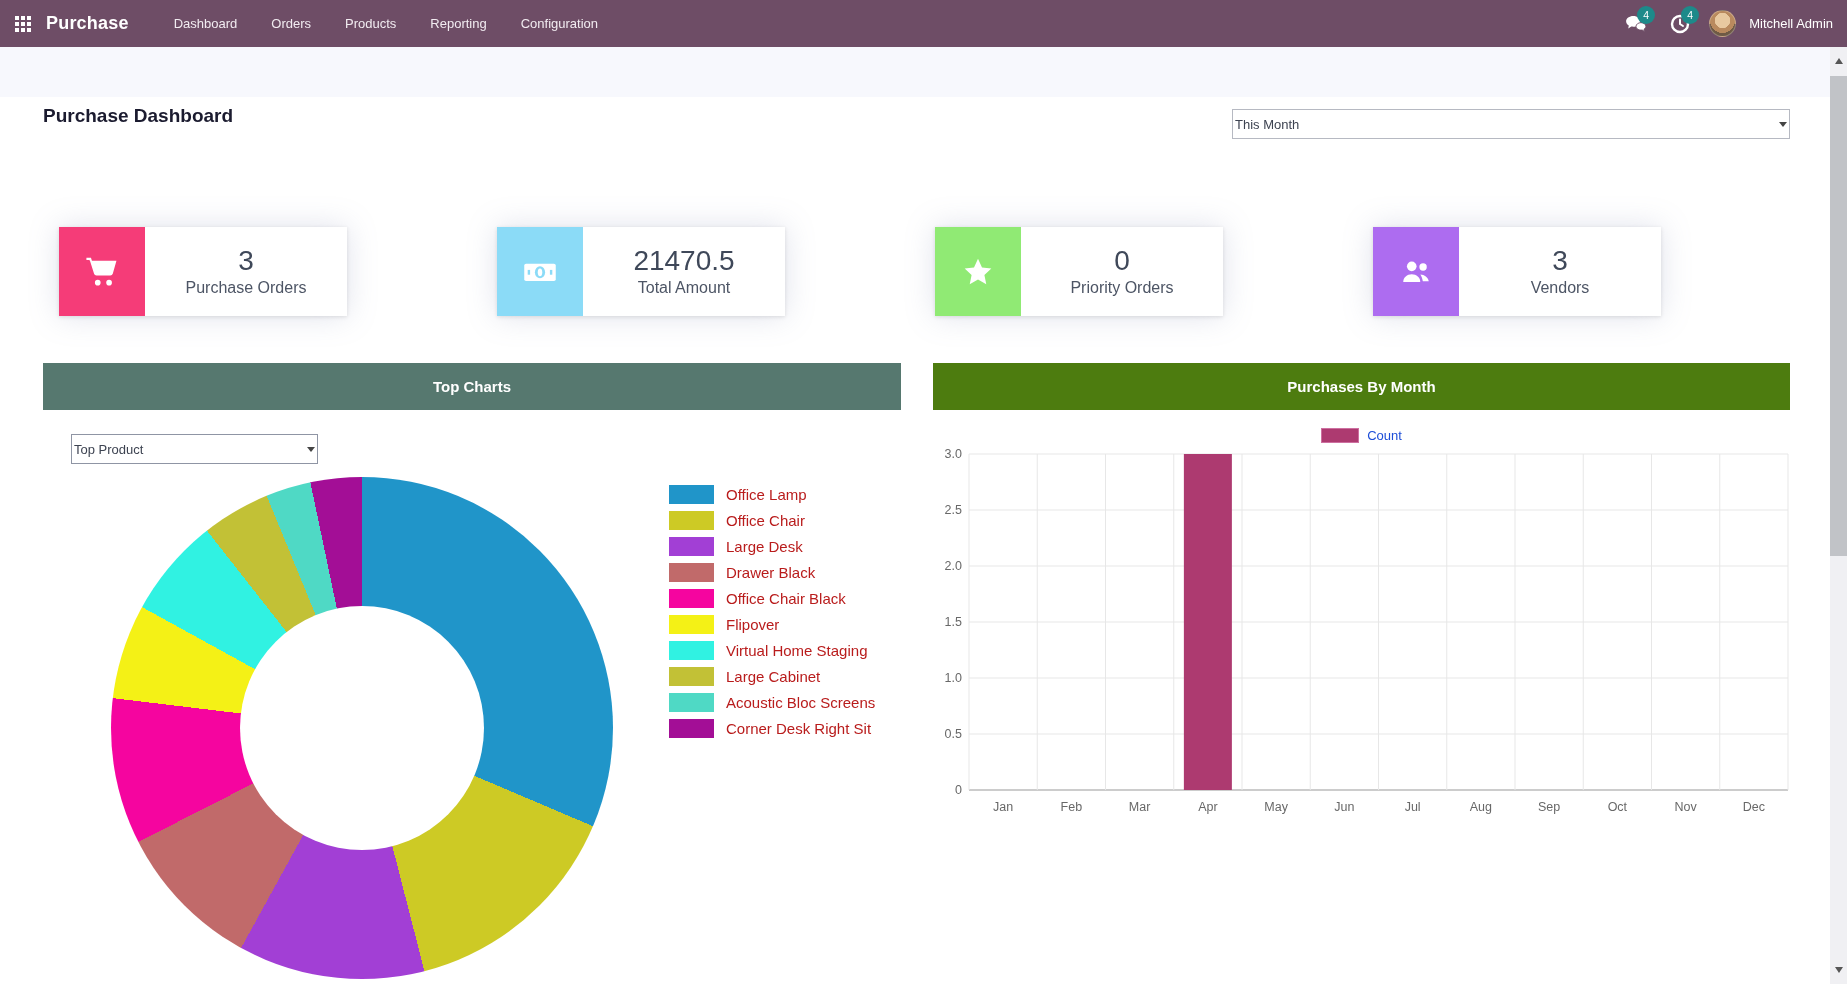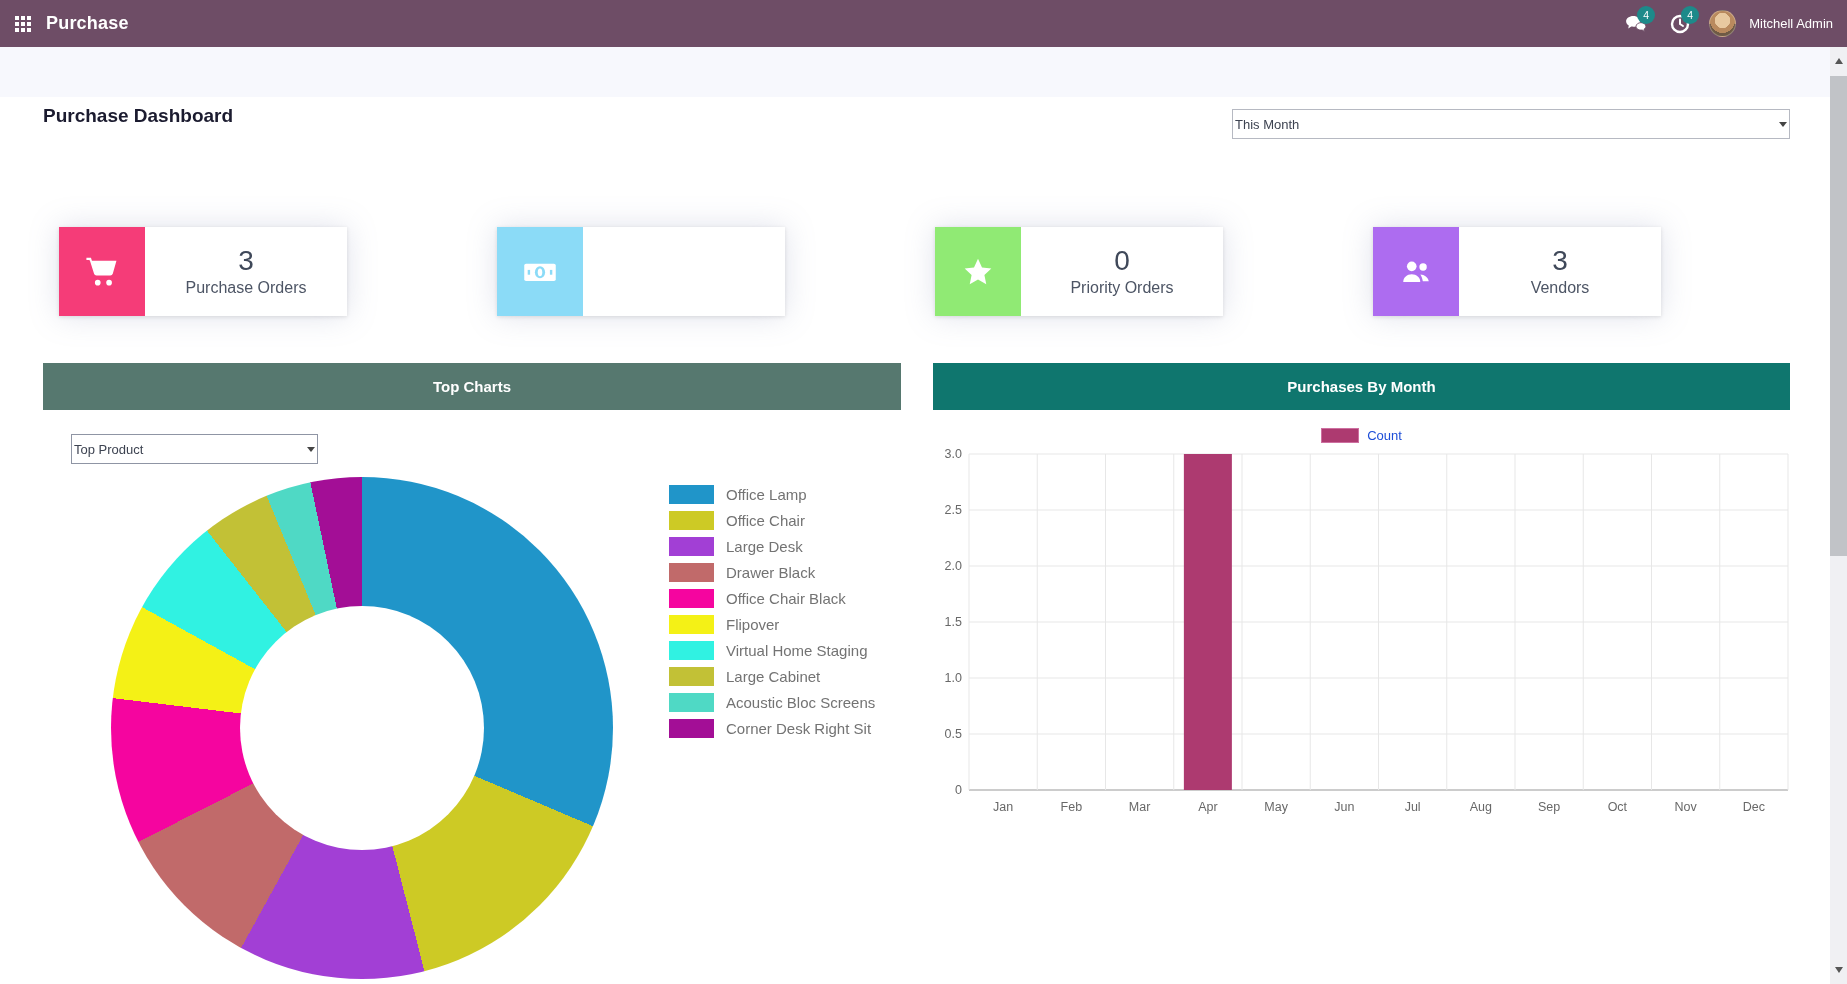--- a/index.html
+++ b/index.html
@@ -48,21 +48,21 @@
                     color:#fff; font-size:15px; font-weight:bold; }
   .header-left  { left:43px;  width:858px; }
   .header-right { left:933px; width:857px; }
 
   
   .donut { position:absolute; left:111px; top:477px; width:502px; height:502px; border-radius:50%; }
   .donut-hole { position:absolute; left:240px; top:606px; width:244px; height:244px; border-radius:50%; background:#fff; }
   .pie-legend { position:absolute; left:669px; top:481px; }
   .legend-row { display:flex; align-items:center; height:26px; cursor:pointer; }
   .legend-swatch { width:45px; height:19px; margin-right:12px; display:inline-block; }
-  .legend-label { font-size:15px; color:#737373; }
+  .legend-label { font-size:15px; color:#b91c1c; }
 
   
   .bar-legend { position:absolute; left:933px; top:428px; width:857px; display:flex; align-items:center; justify-content:center; gap:8px; }
   .bar-legend .swatch { width:38px; height:15px; background:#ad3a70; border:1px solid #cd6fa0; }
   .bar-legend .lbl { font-size:13px; color:#1d4ed8; }
   .bar-chart { position:absolute; left:933px; top:440px; }
 
   
   .scrollbar { position:absolute; right:0; top:47px; width:17px; height:937px; background:#f0f0f3; }
   .sb-btn { position:absolute; left:0; width:17px; height:28px; display:flex; align-items:center; justify-content:center; cursor:pointer; }
@@ -84,20 +84,27 @@
         <rect x="0" y="6" width="4" height="4"></rect>
           <rect x="6" y="6" width="4" height="4"></rect>
           <rect x="12" y="6" width="4" height="4"></rect>
         <rect x="0" y="12" width="4" height="4"></rect>
           <rect x="6" y="12" width="4" height="4"></rect>
           <rect x="12" y="12" width="4" height="4"></rect>
       </g>
     </svg>
   </div>
   <div class="app-name">Purchase</div>
+  <div class="nav-menu">
+    <div class="nav-item">Dashboard</div>
+    <div class="nav-item">Orders</div>
+    <div class="nav-item">Products</div>
+    <div class="nav-item">Reporting</div>
+    <div class="nav-item">Configuration</div>
+  </div>
   <div class="nav-right">
     <div class="systray-icon">
       <svg width="22" height="18" viewBox="0 0 24 20">
         <path fill="#ffffff" d="M9 1C4.6 1 1 3.6 1 6.9c0 1.9 1.2 3.6 3 4.7L3.4 15l3.4-2.1c.7.1 1.4.2 2.2.2 4.4 0 8-2.6 8-5.9S13.4 1 9 1z"></path>
         <path fill="#ffffff" stroke="#6e4d66" stroke-width="1" d="M17.5 8.5c3 0 5.5 1.8 5.5 4.1 0 1.3-.8 2.5-2.1 3.3l.4 2.3-2.4-1.5c-.4.1-.9.1-1.4.1-3 0-5.5-1.8-5.5-4.1s2.5-4.2 5.5-4.2z"></path>
       </svg>
       <span class="badge" style="background: rgb(29, 138, 138);">4</span>
     </div>
     <div class="systray-icon">
       <svg width="20" height="20" viewBox="0 0 20 20">
@@ -139,20 +146,24 @@
   <div class="kpi-card">
     <div class="kpi-icon" style="background: rgb(139, 219, 247); --kpi-color: #8bdbf7;">
       <svg width="36" height="36" viewBox="0 0 24 24">
         <rect x="1.5" y="6.5" width="21" height="11.5" rx="1.2" fill="#ffffff"></rect>
         <ellipse cx="12" cy="12.2" rx="3.4" ry="4" fill="var(--kpi-color,#8bdbf7)"></ellipse>
         <ellipse cx="12" cy="12.2" rx="1.5" ry="2.6" fill="#ffffff"></ellipse>
         <rect x="3.8" y="10.6" width="1.6" height="3.2" fill="var(--kpi-color,#8bdbf7)"></rect>
         <rect x="18.6" y="10.6" width="1.6" height="3.2" fill="var(--kpi-color,#8bdbf7)"></rect>
       </svg>
     </div>
+    <div class="kpi-body">
+      <div class="kpi-value">21470.5</div>
+      <div class="kpi-label">Total Amount</div>
+    </div>
   </div>
 
   <div class="kpi-card">
     <div class="kpi-icon" style="background: rgb(144, 234, 116); --kpi-color: #90ea74;">
       <svg width="32" height="32" viewBox="0 0 24 24">
         <path fill="#ffffff" d="M12 2l3 6.6 7 .8-5.2 4.8 1.4 7L12 17.7 5.8 21.2l1.4-7L2 9.4l7-.8z"></path>
       </svg>
     </div>
     <div class="kpi-body">
       <div class="kpi-value">0</div>
@@ -172,21 +183,21 @@
     <div class="kpi-body">
       <div class="kpi-value">3</div>
       <div class="kpi-label">Vendors</div>
     </div>
   </div>
 </div>
 
 <div class="section-header header-left" style="background: rgb(86, 120, 111);">
   <span>Top Charts</span>
 </div>
-<div class="section-header header-right" style="background: #0f766e;">
+<div class="section-header header-right" style="background: #4d7c0f;">
   <span>Purchases By Month</span>
 </div>
 
 <div class="select-box product-select">
   <span>Top Product</span>
   <span class="caret"></span>
 </div>
 
 <div class="donut" style="background: conic-gradient(rgb(32, 149, 201) 0%, rgb(32, 149, 201) 31.4%, rgb(205, 202, 37) 31.4%, rgb(205, 202, 37) 46%, rgb(162, 63, 213) 46%, rgb(162, 63, 213) 58%, rgb(193, 106, 106) 58%, rgb(193, 106, 106) 67.5%, rgb(245, 5, 159) 67.5%, rgb(245, 5, 159) 76.9%, rgb(244, 241, 22) 76.9%, rgb(244, 241, 22) 83%, rgb(48, 242, 226) 83%, rgb(48, 242, 226) 89.4%, rgb(194, 193, 54) 89.4%, rgb(194, 193, 54) 93.8%, rgb(79, 217, 197) 93.8%, rgb(79, 217, 197) 96.7%, rgb(163, 14, 150) 96.7%, rgb(163, 14, 150) 100.1%);"></div>
 <div class="donut-hole"></div>

